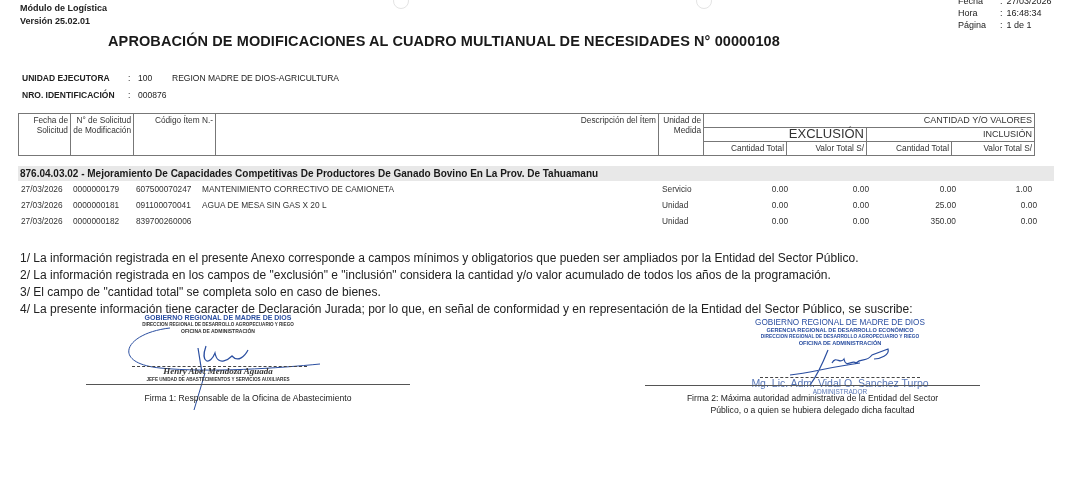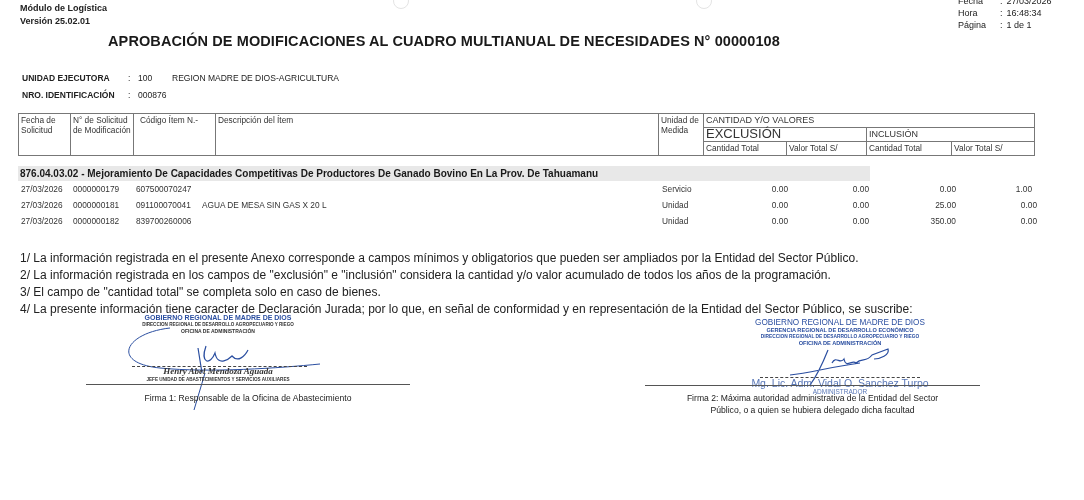--- a/index.html
+++ b/index.html
@@ -12,22 +12,22 @@
   .hdr-right .k { width:42px; }
   .hdr-right .v { padding-left:4px; }
   .punch { width:14px; height:14px; border:1px solid #e4e4e4; border-radius:50%; top:-7px; }
   .title { left:0; width:888px; top:33px; text-align:center; font-size:14.5px; font-weight:bold; letter-spacing:0.1px; color:#1a1a1a; }
   .meta { left:22px; font-size:8.5px; }
   .meta b { display:inline-block; width:106px; font-weight:bold; }
   .meta .sep { display:inline-block; width:10px; }
   .meta .code { display:inline-block; width:34px; }
 
   table.grid { position:absolute; left:18px; top:113px; border-collapse:collapse; font-size:8.3px; color:#333; }
-  table.grid td { border:1px solid #777; text-align:left; vertical-align:top; padding:1px 2px; line-height:10px; }
-  .group { left:18px; top:166px; width:852px; height:15px; background:#e8e8e8; font-size:10px; font-weight:bold; line-height:15px; padding-left:2px; box-sizing:border-box; color:#1a1a1a; }
+  table.grid td { border:1px solid #777; text-align:right; vertical-align:top; padding:1px 2px; line-height:10px; }
+  .group { left:18px; top:166px; width:1036px; height:15px; background:#e8e8e8; font-size:10px; font-weight:bold; line-height:15px; padding-left:2px; box-sizing:border-box; color:#1a1a1a; }
   .drow { left:0; width:1084px; height:13px; font-size:8.3px; line-height:13px; color:#333; }
   .drow span { position:absolute; top:0; white-space:nowrap; }
   .num { text-align:right; }
   .note { left:20px; font-size:12px; color:#222; white-space:nowrap; }
 
   .stamp { color:#2a4ea0; text-align:center; font-weight:bold; }
   .sigline { height:1px; background:#555; }
   .dashline { border-top:1px dashed #444; height:0; }
   .siglbl { font-size:8.6px; color:#222; text-align:center; }
   svg.scribble { position:absolute; overflow:visible; }
@@ -68,21 +68,21 @@
 </div>
 <div class="abs meta" style="top:90px;">
   <b>NRO. IDENTIFICACIÓN</b><span class="sep">:</span><span>000876</span>
 </div>
 
 <table class="grid">
   <tbody>
       <tr style="height:14px;">
     <td rowspan="3" style="width:47px;">Fecha de Solicitud</td>
     <td rowspan="3" style="width:58px;">N° de Solicitud de Modificación</td>
-    <td rowspan="3" style="width:73px; text-align:left; padding-left:6px;">Código Ítem N.-</td>
+    <td rowspan="3" style="width:73px; text-align:right; padding-left:6px;">Código Ítem N.-</td>
     <td rowspan="3" style="width:438px;">Descripción del Ítem</td>
     <td rowspan="3" style="width:40px;">Unidad de Medida</td>
     <td colspan="4" style="font-size:9px;">CANTIDAD Y/O VALORES</td>
   </tr>
   <tr style="height:14px;">
     <td colspan="2" style="font-size:13px;">EXCLUSIÓN</td>
     <td colspan="2" style="font-size:9px;">INCLUSIÓN</td>
   </tr>
   <tr style="height:14px;">
     <td style="width:78px;">Cantidad Total</td>
@@ -92,20 +92,21 @@
   </tr>
 </tbody>
   </table>
 
 <div class="abs group">876.04.03.02 - Mejoramiento De Capacidades Competitivas De Productores De Ganado Bovino En La Prov. De Tahuamanu</div>
 
 <div class="abs drow" style="top:183px;">
   <span style="left:21px;">27/03/2026</span>
   <span style="left:73px;">0000000179</span>
   <span style="left:136px;">607500070247</span>
+  <span style="left:202px;">MANTENIMIENTO CORRECTIVO DE CAMIONETA</span>
   <span style="left:662px;">Servicio</span>
   <span class="num" style="right:296px;">0.00</span>
   <span class="num" style="right:215px;">0.00</span>
   <span class="num" style="right:128px;">0.00</span>
   <span class="num" style="right:52px;">1.00</span>
 </div>
 <div class="abs drow" style="top:199px;">
   <span style="left:21px;">27/03/2026</span>
   <span style="left:73px;">0000000181</span>
   <span style="left:136px;">091100070041</span>

